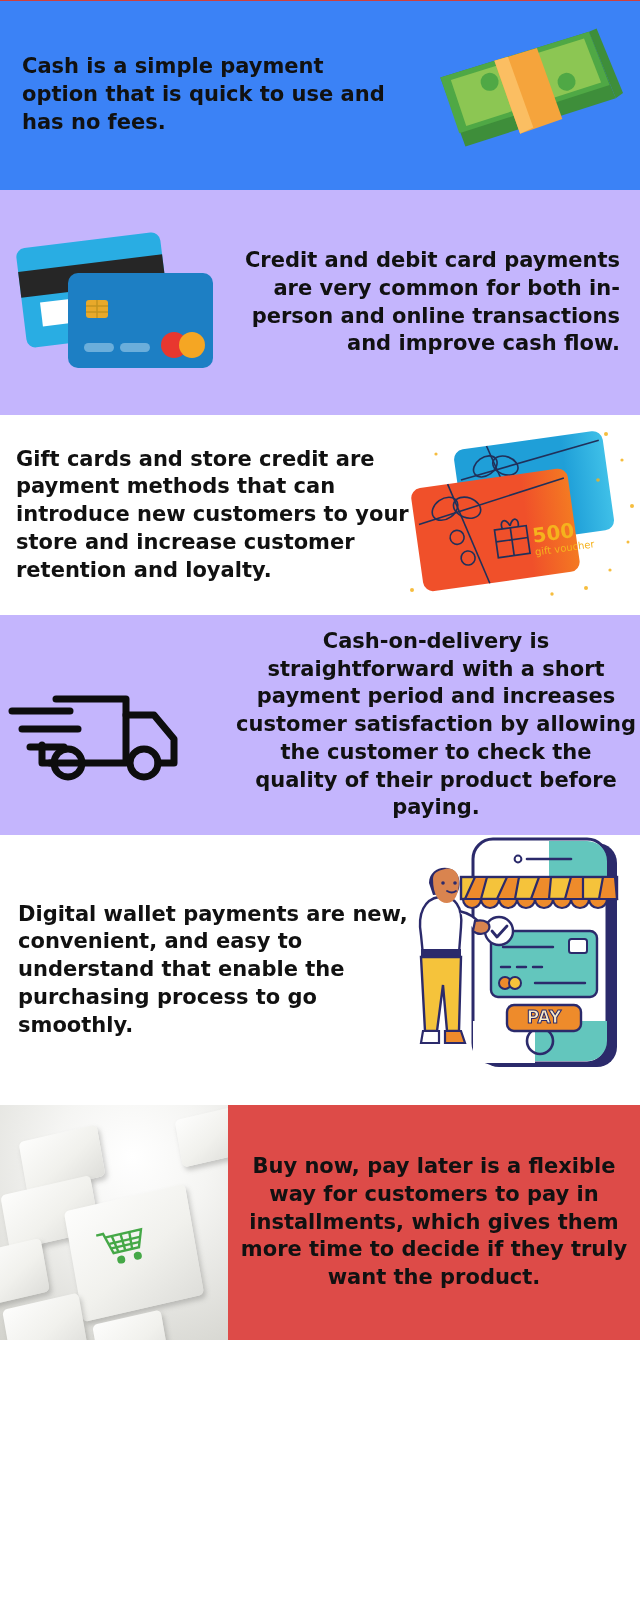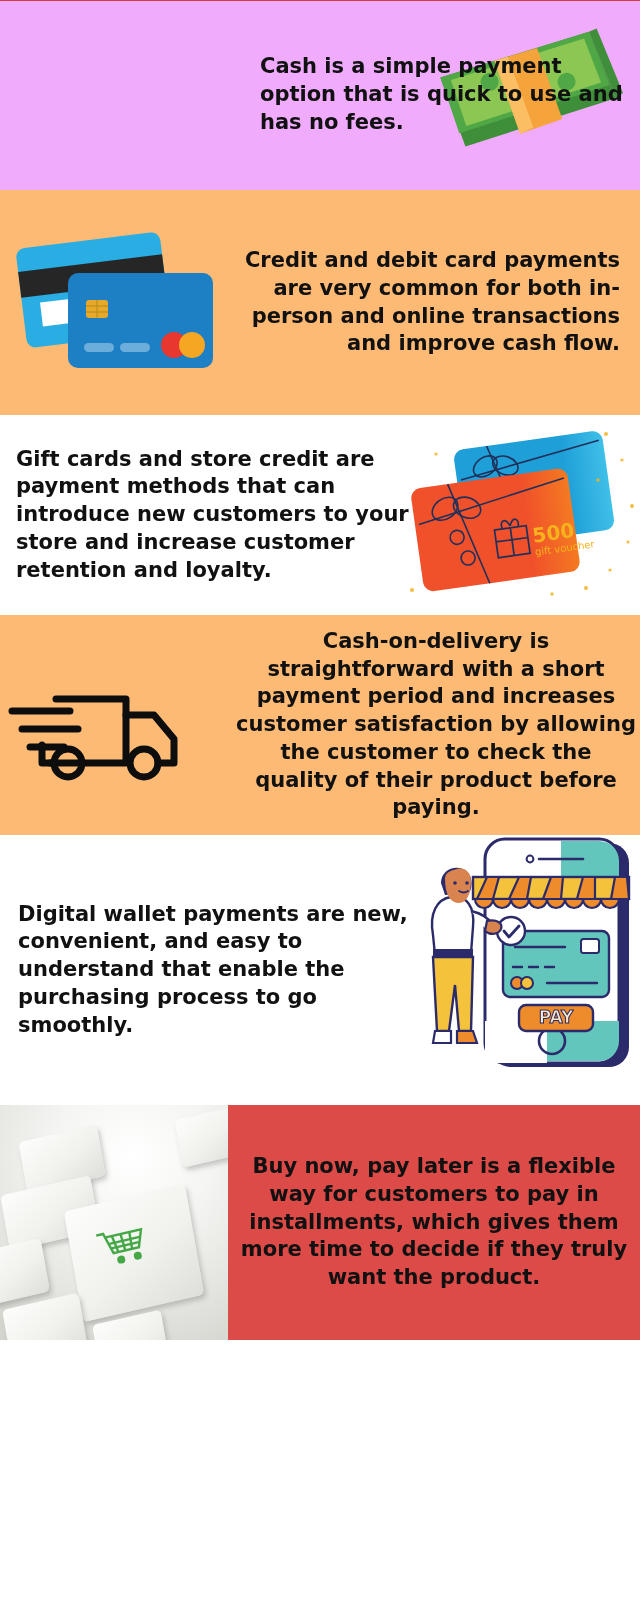--- a/index.html
+++ b/index.html
@@ -23,22 +23,22 @@
     line-height:0.95;
     letter-spacing:-0.5px;
     text-transform:uppercase;
     transform:scaleX(0.93);
     transform-origin:left top;
     white-space:pre-line;
   }
 
   
   .section { position:relative; width:640px; overflow:hidden; display:flex; align-items:center; }
-  .sec-red   { background:#f0abfc;justify-content:flex-end; }
-  .sec-teal  { background:#fdba74; }
+  .sec-red   { background:#3b82f6; }
+  .sec-teal  { background:#c4b5fd; }
   .sec-white { background:#ffffff; }
 
   .copy {
     position:relative; z-index:3;
     color:#111111;
     font-family:"DejaVu Sans","Liberation Sans", sans-serif;
     font-weight:bold;
     font-size:21px;
     line-height:1.32;
   }
@@ -60,21 +60,21 @@
   #sec-gift      { height:200px; }
   #sec-gift .copy   { width:425px; margin-left:16px; }
   #sec-gift .art    { right:0px; top:5px; width:240px; height:185px; }
 
   #sec-cod       { height:220px;padding-left:36px; }
   #sec-cod .copy    { width:435px; margin-left:200px; padding-right:4px; }
   #sec-cod .art     { left:8px; top:62px; width:190px; height:110px; }
 
   #sec-wallet    { height:270px; }
   #sec-wallet .copy { width:400px; margin-left:18px; }
-  #sec-wallet .art  { right:0px; top:0px; width:225px; height:235px; }
+  #sec-wallet .art  { right:12px; top:0px; width:225px; height:235px; }
 
   #sec-bnpl      { height:235px; display:block; }
   .bnpl-photo { position:absolute; left:0; top:0; width:228px; height:235px; overflow:hidden; background:#efefee; }
   .bnpl-text-panel { position:absolute; left:228px; top:0; width:412px; height:235px; background:#DD4B48; display:flex; align-items:center; }
   .bnpl-text-panel .copy { width:396px; margin-left:8px; }
 
   
   .kb { position:absolute; inset:0; background:
         radial-gradient(circle at 58% 22%, #ffffff 0%, #f5f5f3 34%, #e3e3df 70%, #d3d3cd 100%); }
   .key {

